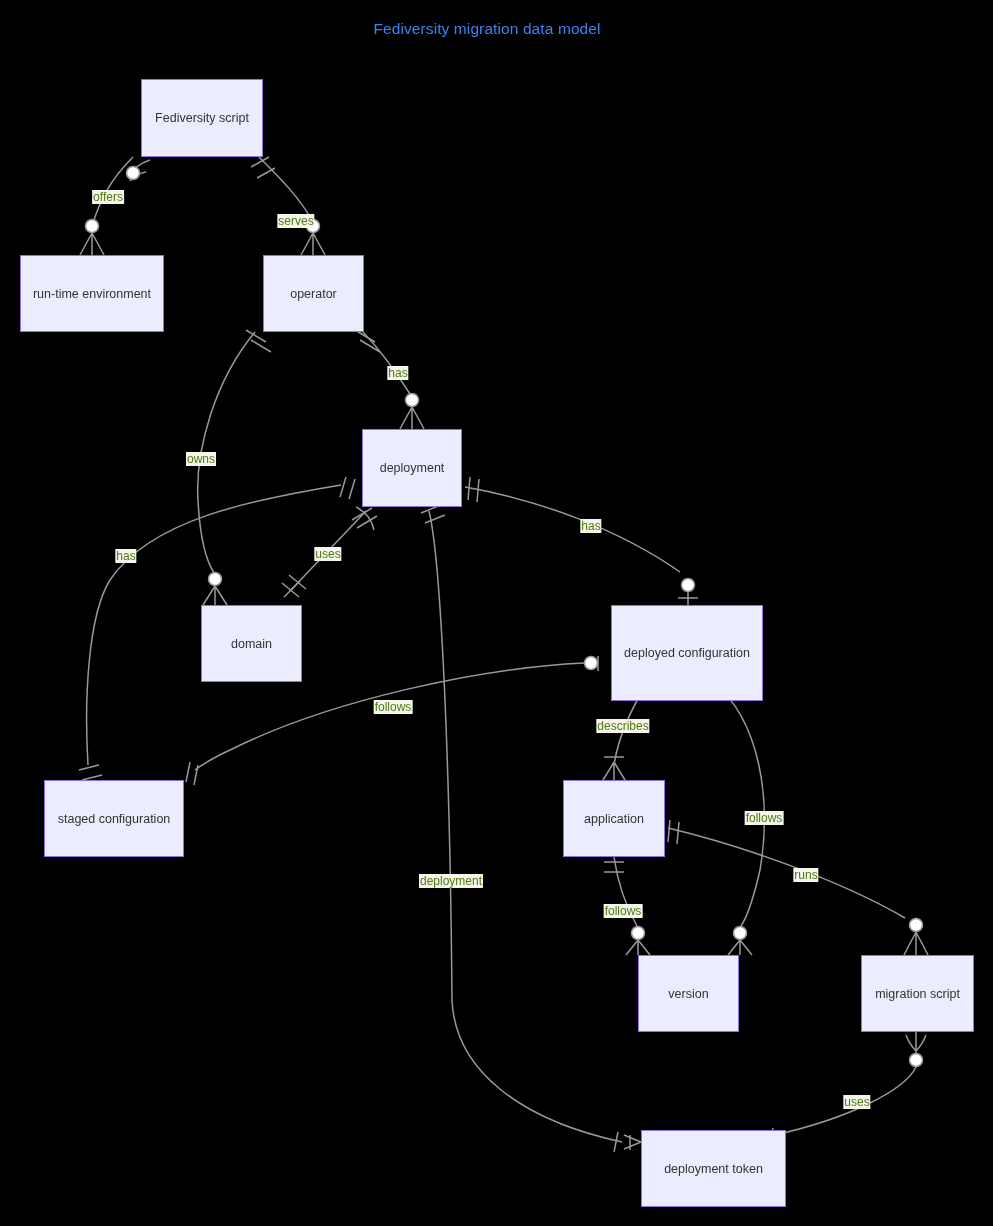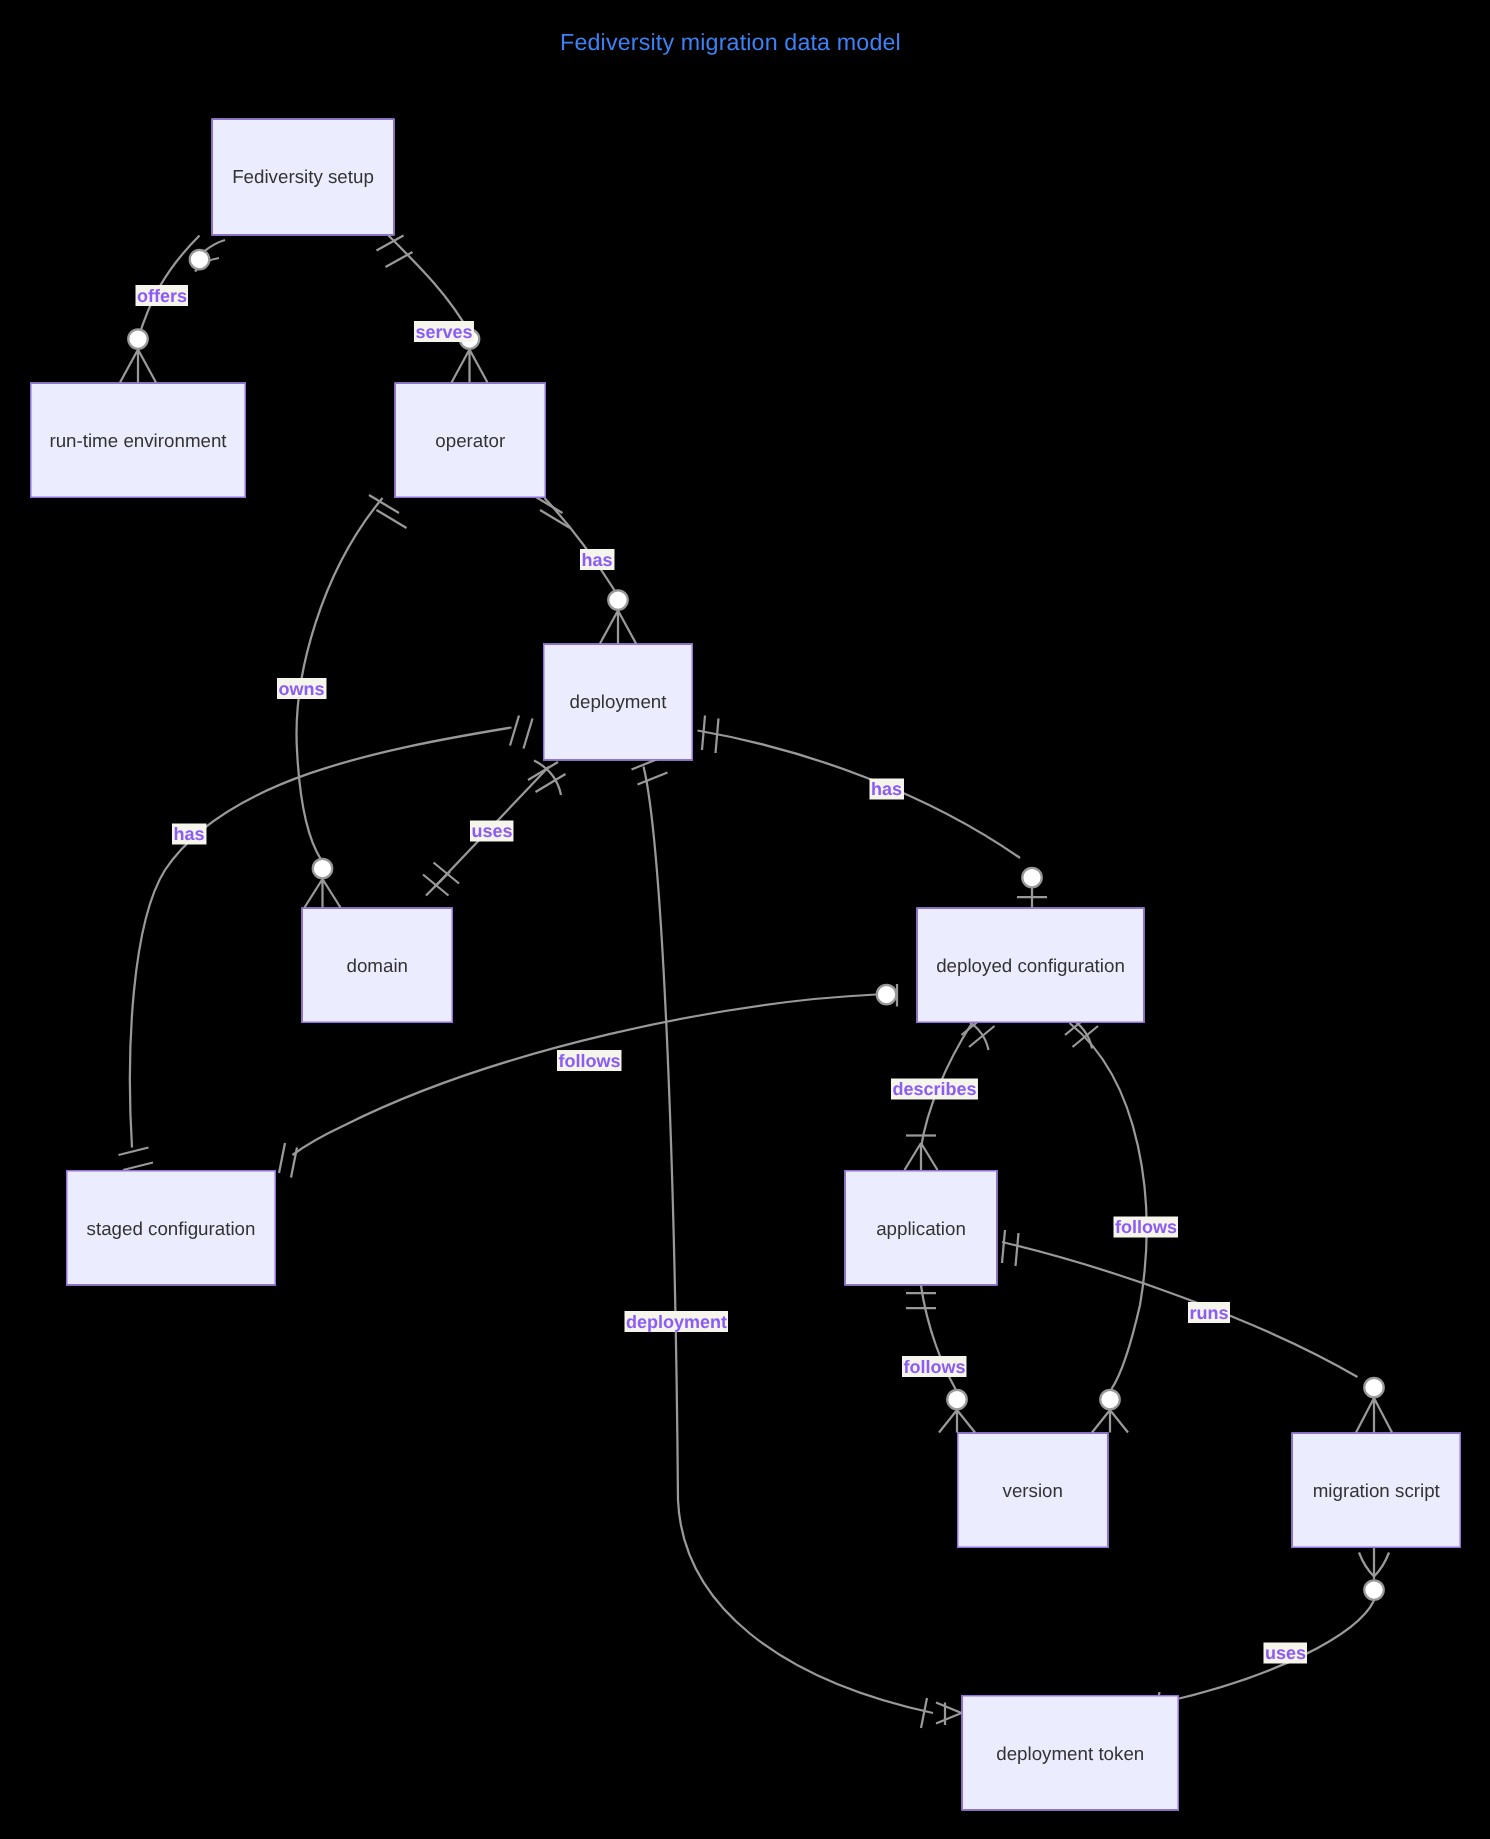--- a/index.html
+++ b/index.html
@@ -42,28 +42,27 @@
     align-items: center;
     justify-content: center;
     color: #333333;
     font-size: 12.5px;
     font-family: "Liberation Sans", "DejaVu Sans", sans-serif;
     white-space: nowrap;
   }
   .rel-label {
     position: absolute;
     background: #f5f5eb;
-    color: #8b5cf6;
+    color: #4d7c0f;
     font-size: 12px;
     line-height: 14px;
     padding: 0 1px;
     font-family: "Liberation Sans", "DejaVu Sans", sans-serif;
     white-space: nowrap;
     transform: translate(-50%, -50%);
-    font-weight: bold;
   }
   .er-path {
     fill: none;
     stroke: #999999;
     stroke-width: 1.5px;
   }
   .er-marker {
     fill: none;
     stroke: #999999;
     stroke-width: 1.5px;
@@ -184,35 +183,35 @@
     <path class="er-path" d="M 916,1067 C 905,1090 850,1118 775,1135"></path>
     <path class="er-marker" d="M 906,1035 C 909,1043 913,1048 916,1051"></path>
     <path class="er-marker" d="M 926,1035 C 923,1043 919,1048 916,1051"></path>
     <circle class="er-circle" cx="916" cy="1060" r="6.5"></circle>
     <path class="er-marker" d="M 773,1128 L 769,1148 M 781,1131 L 777,1151"></path>
   </g>
 
 </svg>
 
 <div class="entity-box" style="left:141px; top:79px; width:122px; height:78px;">
-  <span>Fediversity setup</span>
+  <span>Fediversity script</span>
 </div>
 <div class="entity-box" style="left:20px; top:255px; width:144px; height:77px;">
   <span>run-time environment</span>
 </div>
 <div class="entity-box" style="left:263px; top:255px; width:101px; height:77px;">
   <span>operator</span>
 </div>
 <div class="entity-box" style="left:362px; top:429px; width:100px; height:78px;">
   <span>deployment</span>
 </div>
 <div class="entity-box" style="left:201px; top:605px; width:101px; height:77px;">
   <span>domain</span>
 </div>
-<div class="entity-box" style="left:611px; top:605px; width:152px; height:77px;">
+<div class="entity-box" style="left:611px; top:605px; width:152px; height:96px;">
   <span>deployed configuration</span>
 </div>
 <div class="entity-box" style="left:44px; top:780px; width:140px; height:77px;">
   <span>staged configuration</span>
 </div>
 <div class="entity-box" style="left:563px; top:780px; width:102px; height:77px;">
   <span>application</span>
 </div>
 <div class="entity-box" style="left:638px; top:955px; width:101px; height:77px;">
   <span>version</span>

